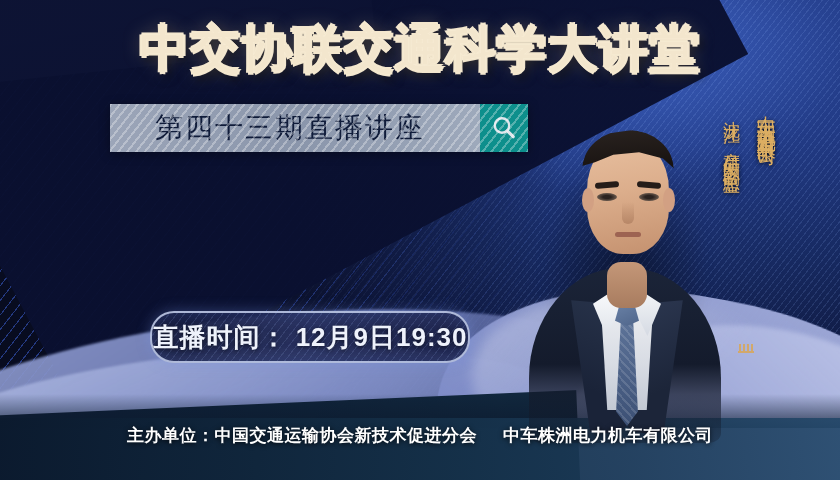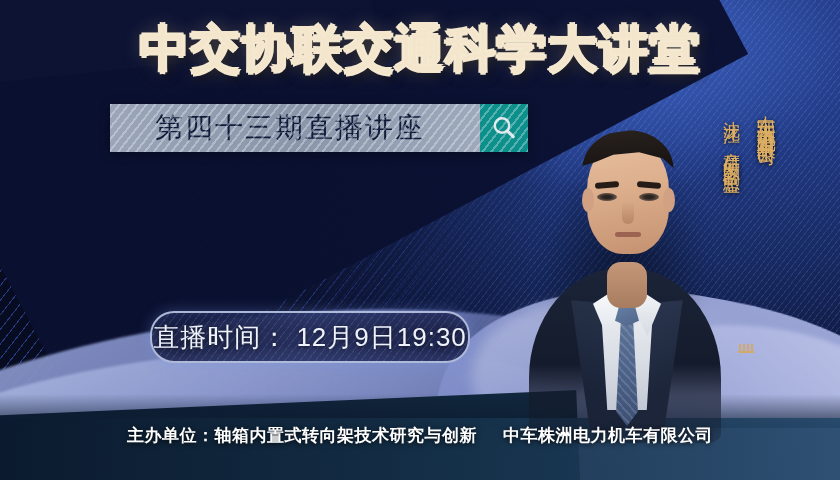--- a/index.html
+++ b/index.html
@@ -405,21 +405,21 @@
     background-image: repeating-linear-gradient(
       -52deg,
       rgba(170,195,255,0.13) 0px,
       rgba(170,195,255,0.13) 1px,
       rgba(0,0,0,0.0) 1px,
       rgba(0,0,0,0.0) 6px);
   }
   .timepill-text {
     position: relative;
     font-size: 26px;
-    font-weight: 400;
+    font-weight: 700;
     letter-spacing: 1px;
     color: #eef2fb;
     white-space: nowrap;
     text-shadow: 0 1px 4px rgba(0,0,0,0.6);
   }
 
   
   .vtext {
     position: absolute;
     writing-mode: vertical-rl;
@@ -539,16 +539,16 @@
 
   <svg class="ornament" viewBox="0 0 16 9">
     <rect x="0" y="7" width="16" height="2" fill="#d9a757"></rect>
     <rect x="1" y="0" width="2" height="7" fill="#d9a757"></rect>
     <rect x="5" y="0" width="2" height="7" fill="#d9a757"></rect>
     <rect x="9" y="0" width="2" height="7" fill="#d9a757"></rect>
     <rect x="13" y="0" width="2" height="7" fill="#d9a757"></rect>
   </svg>
 
   <div class="organiser">
-    <span>主办单位：</span><span>轴箱内置式转向架技术研究与创新</span><span class="gap"></span><span>中车株洲电力机车有限公司</span>
+    <span>主办单位：</span><span>中国交通运输协会新技术促进分会</span><span class="gap"></span><span>中车株洲电力机车有限公司</span>
   </div>
 
 </div>
 
 </body></html>

